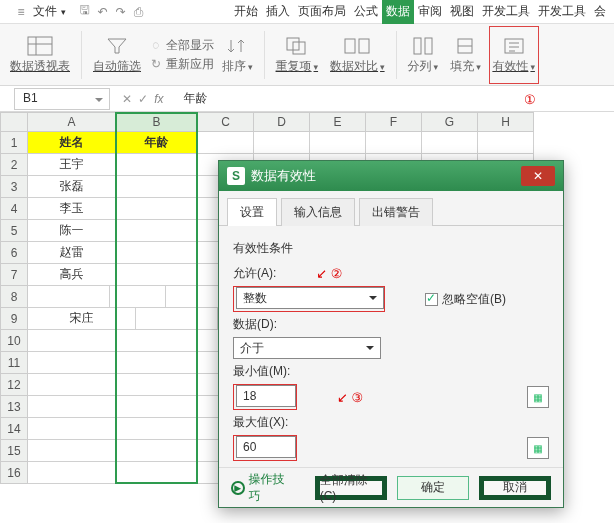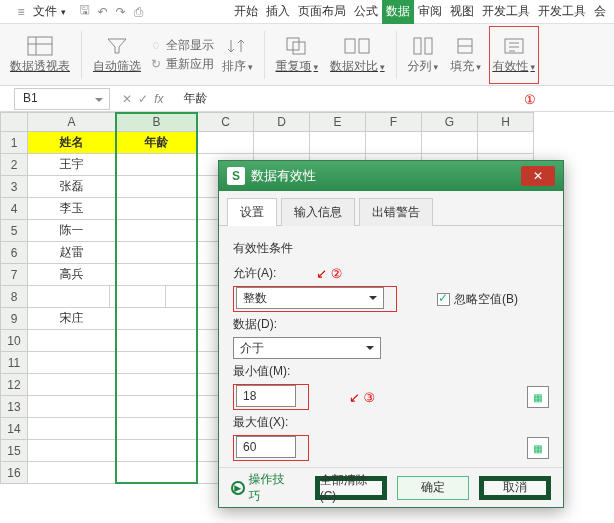--- a/index.html
+++ b/index.html
@@ -59,21 +59,21 @@
 .dlg-tabs .dt.active { background:#fff; }
 .dlg-body { padding:10px 14px; font-size:12px; color:#333; }
 .group-title { margin:4px 0 8px 0; }
 .frow { display:flex; align-items:center; margin:4px 0; gap:10px;}
 .combo, .txt { height:22px; border:1px solid #888; background:#fff; padding:2px 6px; font-size:12px; display:flex; align-items:center; justify-content:space-between; }
 .combo { width:148px; }
 .combo .dd { border:4px solid transparent; border-top-color:#333; margin-top:4px; }
 .txt { width:232px; }
 .txt.short { width:60px;text-align:right; }
 .pick-btn { width:22px; height:22px; border:1px solid #888; background:#fff; display:flex; align-items:center; justify-content:center; margin-left:auto; font-size:10px; color:#2b6; }
-.redbox { border:1.5px solid #d33; padding:0 12px 2px 2px; display:inline-block; }
+.redbox { border:1.5px solid #d33; padding:0 0 2px 2px; display:inline-block; }
 .call { color:#d00; font-size:13px; }
 .dlg-foot { position:absolute; left:0; right:0; bottom:0; height:40px; display:flex; align-items:center; padding:0 12px; gap:10px; border-top:1px solid #ddd; background:#f4f4f4;}
 .linkish { color:#1a7f3c; display:flex; align-items:center; gap:4px; }
 .linkish .pc { width:14px;height:14px;border:2px solid #1a7f3c;border-radius:50%;display:inline-flex;align-items:center;justify-content:center;font-size:9px;}
 .btn { min-width:72px; height:24px; border:5px solid #14532d; background:#f7f7f7; display:flex; align-items:center; justify-content:center; font-size:12px; }
 .btn.primary { border:1px solid #5b8; background:#eef8ef; }
 .chk { width:13px; height:13px; border:1px solid #888; display:inline-block; background:#fff; position:relative; }
 .chk.checked::after { content:"✓"; position:absolute; left:0; top:-3px; font-size:12px; color:#2b7; }
 svg { display:block; }
 </style>
@@ -330,21 +330,21 @@
       <div class="cellrow">
         <div class="cell" style="width: 82px;"></div>
         <div class="cell" style="width: 56px;"></div>
         <div class="cell" style="width: 56px;"></div>
         <div class="cell" style="width: 56px;"></div>
         <div class="cell" style="width: 56px;"></div>
         <div class="cell" style="width: 56px;"></div>
         <div class="cell" style="width: 56px;"></div>
       </div>
       <div class="cellrow">
-        <div class="cell" style="width: 88px;">宋庄</div>
+        <div class="cell" style="width: 108px;">宋庄</div>
         <div class="cell" style="width: 82px;"></div>
         <div class="cell" style="width: 56px;"></div>
         <div class="cell" style="width: 56px;"></div>
         <div class="cell" style="width: 56px;"></div>
         <div class="cell" style="width: 56px;"></div>
         <div class="cell" style="width: 56px;"></div>
         <div class="cell" style="width: 56px;"></div>
       </div>
       <div class="cellrow">
         <div class="cell" style="width: 88px;"></div>

